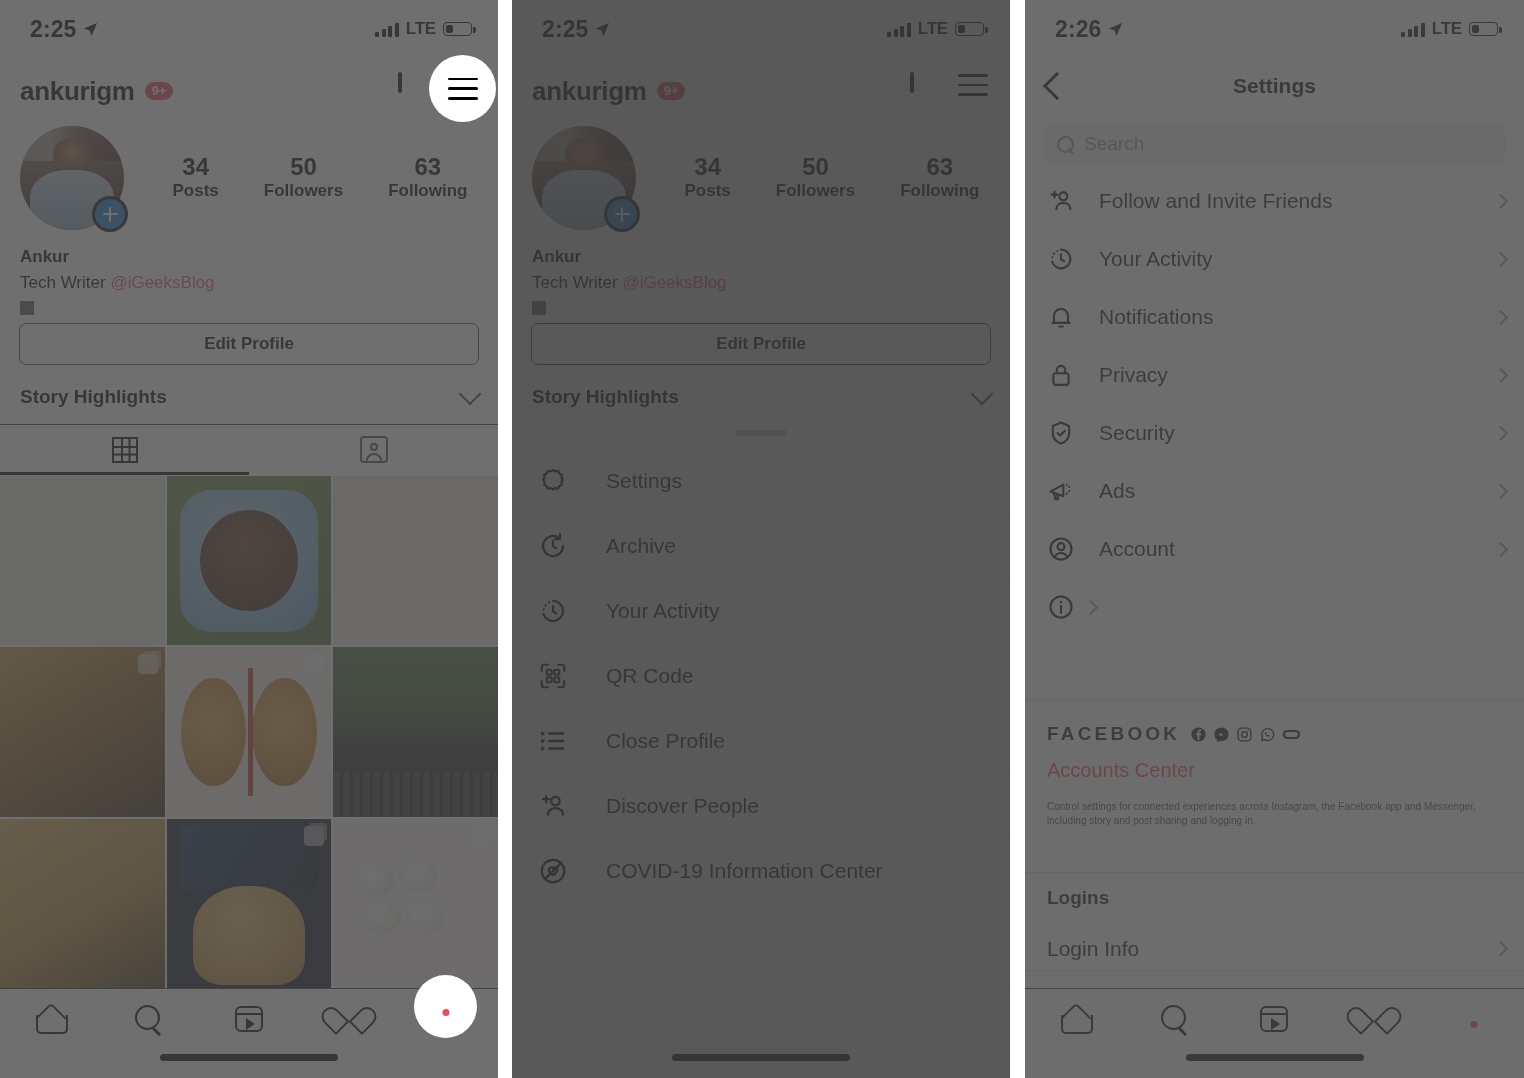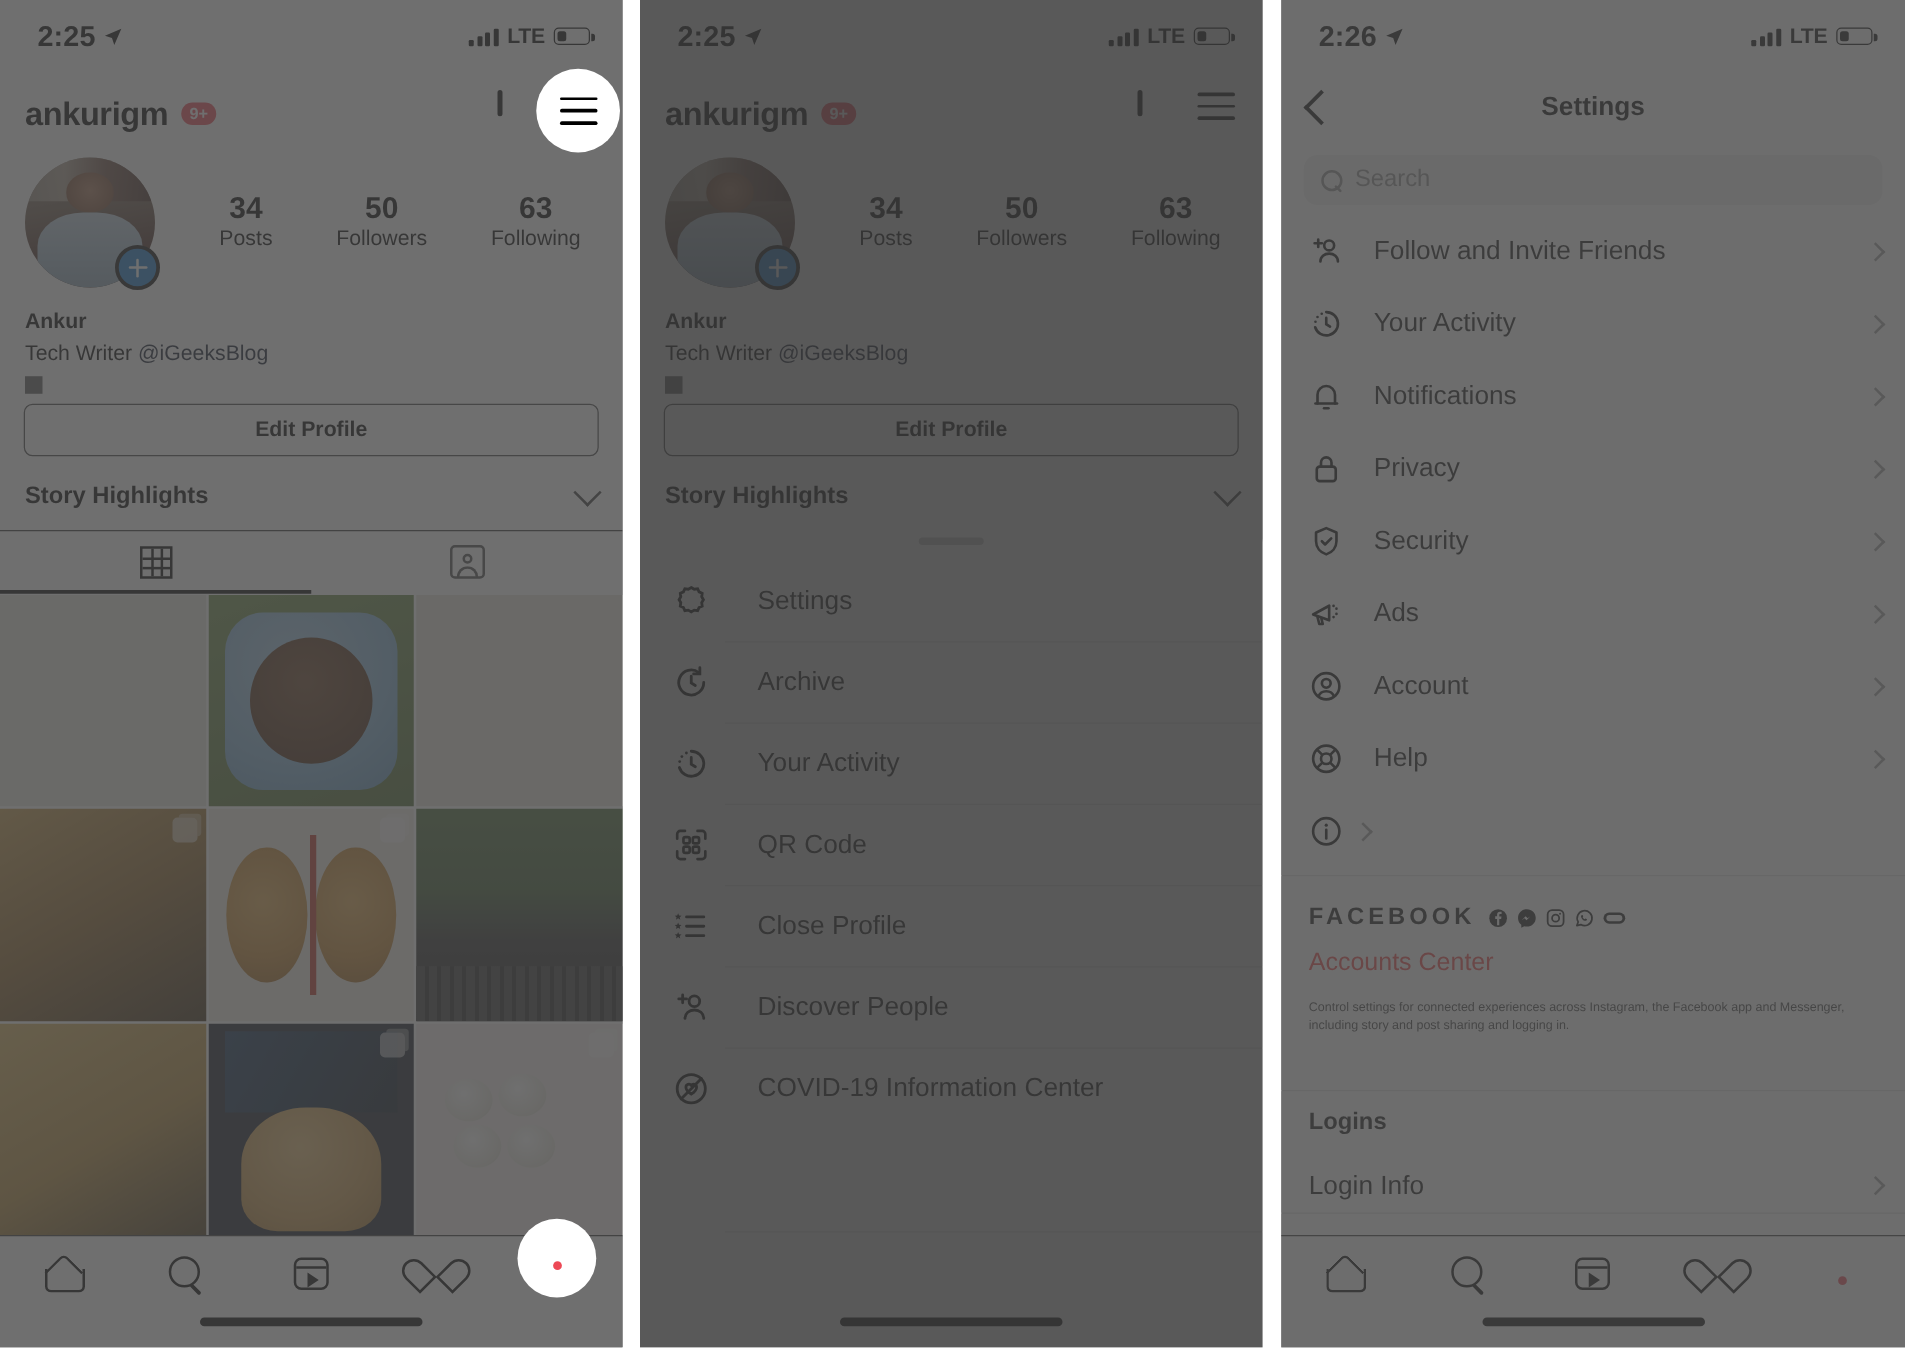--- a/index.html
+++ b/index.html
@@ -83,26 +83,26 @@
   .av-plus {
     position:absolute; right:-4px; bottom:-2px; width: 36px; height: 36px; border-radius:50%;
     background:#1877c9; border: 3px solid #0b0b0b; display:flex; align-items:center; justify-content:center;
   }
   .av-plus::before, .av-plus::after { content:""; position:absolute; background:#fff; border-radius:2px; }
   .av-plus::before { width: 15px; height: 2.6px; }
   .av-plus::after  { height: 15px; width: 2.6px; }
   .stats { flex:1; display:flex; align-items:center; justify-content:space-around; padding: 0 8px 0 26px; }
   .stat { text-align:center; color:#000; }
   .stat .n { font-size: 24px; font-weight: 700; line-height:1.15; }
-  .stat .l { font-size: 17px; font-weight: 400; line-height:1.35; }
+  .stat .l { font-size: 17px; font-weight: 700; line-height:1.35; }
 
   .bio { position:absolute; top: 244px; left: 20px; right: 20px; color:#000; }
   .bio .name { font-size: 17px; font-weight: 700; line-height: 1.5; }
   .bio .desc { font-size: 17px; font-weight: 400; line-height: 1.5; }
-  .bio .desc a { color:#0f172a; text-decoration:none; }
+  .bio .desc a { color:#ec4899; text-decoration:none; }
   .bio .sq { width: 14px; height: 14px; background: #5a5a5a; margin-top: 6px; }
 
   .editprofile {
     position:absolute; top: 323px; left: 19px; right: 19px; height: 42px;
     border: 1.4px solid #4a4a4a; border-radius: 7px;
     display:flex; align-items:center; justify-content:center;
     font-size: 17px; font-weight: 700; color:#000;
   }
   .highlights-row {
     position:absolute; top: 378px; left: 20px; right: 20px; height: 38px;
@@ -695,31 +695,20 @@
             <svg width="28" height="28" viewBox="0 0 24 24" fill="none" stroke="#000" stroke-width="1.8">
                 <circle cx="12" cy="12" r="9"></circle>
                 <circle cx="12" cy="10" r="3"></circle>
                 <path d="M6.6 19c.9-2.3 3-3.6 5.4-3.6s4.5 1.3 5.4 3.6"></path>
               </svg>
           </span>
           <span class="sl">Account</span>
           <span class="chev-r"></span>
         </div>
 
-        <div class="setrow">
-          <span class="si">
-            <svg width="28" height="28" viewBox="0 0 24 24" fill="none" stroke="#000" stroke-width="1.8">
-                <circle cx="12" cy="12" r="9"></circle>
-                <circle cx="12" cy="12" r="3.6"></circle>
-                <path d="M5.7 5.7l3.8 3.8M18.3 5.7l-3.8 3.8M5.7 18.3l3.8-3.8M18.3 18.3l-3.8-3.8"></path>
-              </svg>
-          </span>
-          <span class="sl">Help</span>
-          <span class="chev-r"></span>
-        </div>
 
         <div class="setrow">
           <span class="si">
             <svg width="28" height="28" viewBox="0 0 24 24" fill="none" stroke="#000" stroke-width="1.8" stroke-linecap="round">
                 <circle cx="12" cy="12" r="9"></circle>
                 <path d="M12 11v6"></path>
                 <circle cx="12" cy="7.8" r="1.1" fill="#000" stroke="none"></circle>
               </svg>
           </span>
           <span class="chev-r"></span>

